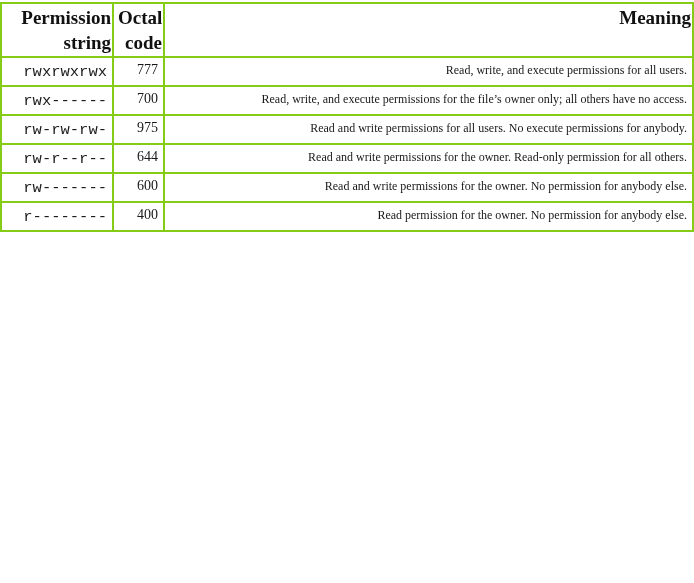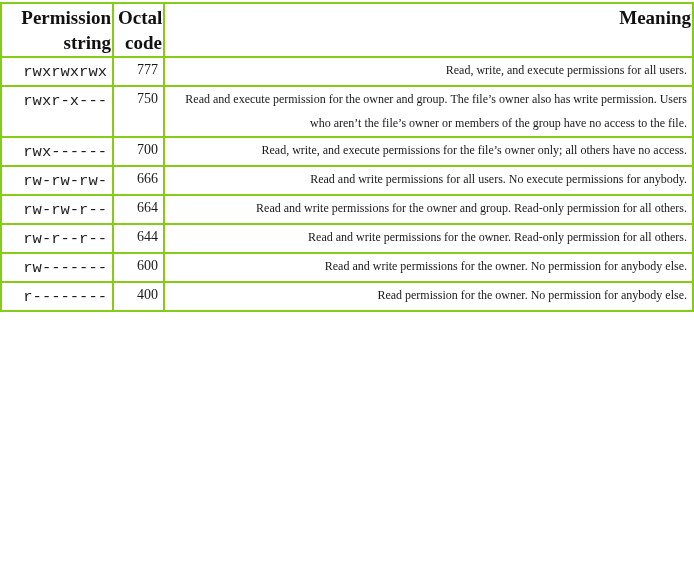--- a/index.html
+++ b/index.html
@@ -81,43 +81,33 @@
       </tr>
     </thead>
     <tbody id="perm-rows">
   <tr>
     <td class="cell-perm">rwxrwxrwx</td>
     <td class="cell-octal">777</td>
     <td class="cell-meaning">Read, write, and execute permissions for all users.</td>
   </tr>
 
 
-  <tr>
-    <td class="cell-perm">rwxr-x---</td>
-    <td class="cell-octal">750</td>
-    <td class="cell-meaning">Read and execute permission for the owner and group. The file’s owner also has write permission. Users who aren’t the file’s owner or members of the group have no access to the file.</td>
-  </tr>
 
   <tr>
     <td class="cell-perm">rwx------</td>
     <td class="cell-octal">700</td>
     <td class="cell-meaning">Read, write, and execute permissions for the file’s owner only; all others have no access.</td>
   </tr>
 
   <tr>
     <td class="cell-perm">rw-rw-rw-</td>
-    <td class="cell-octal">666</td>
+    <td class="cell-octal">975</td>
     <td class="cell-meaning">Read and write permissions for all users. No execute permissions for anybody.</td>
   </tr>
 
-  <tr>
-    <td class="cell-perm">rw-rw-r--</td>
-    <td class="cell-octal">664</td>
-    <td class="cell-meaning">Read and write permissions for the owner and group. Read-only permission for all others.</td>
-  </tr>
 
 
   <tr>
     <td class="cell-perm">rw-r--r--</td>
     <td class="cell-octal">644</td>
     <td class="cell-meaning">Read and write permissions for the owner. Read-only permission for all others.</td>
   </tr>
 
 
   <tr>

